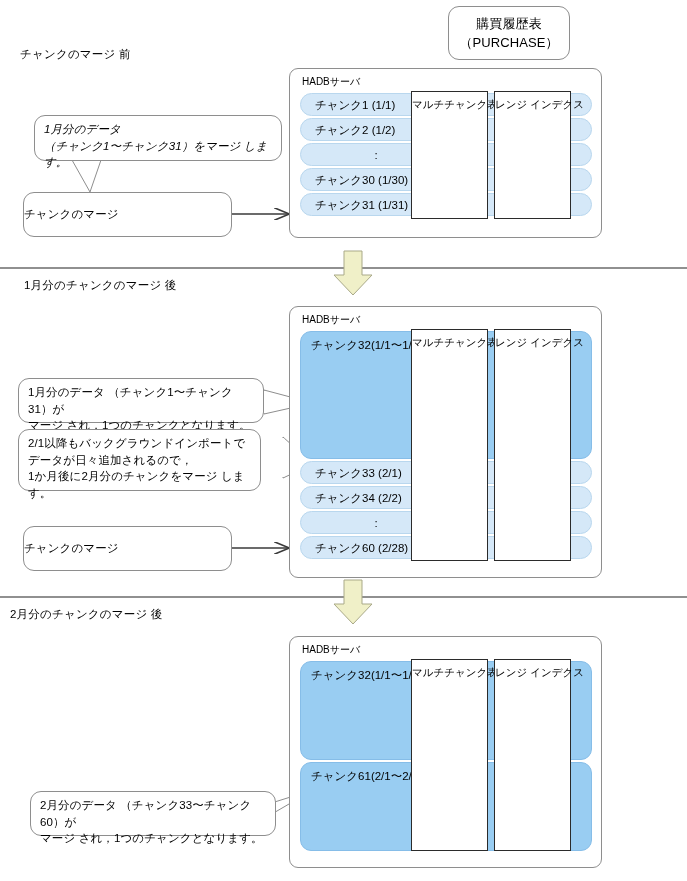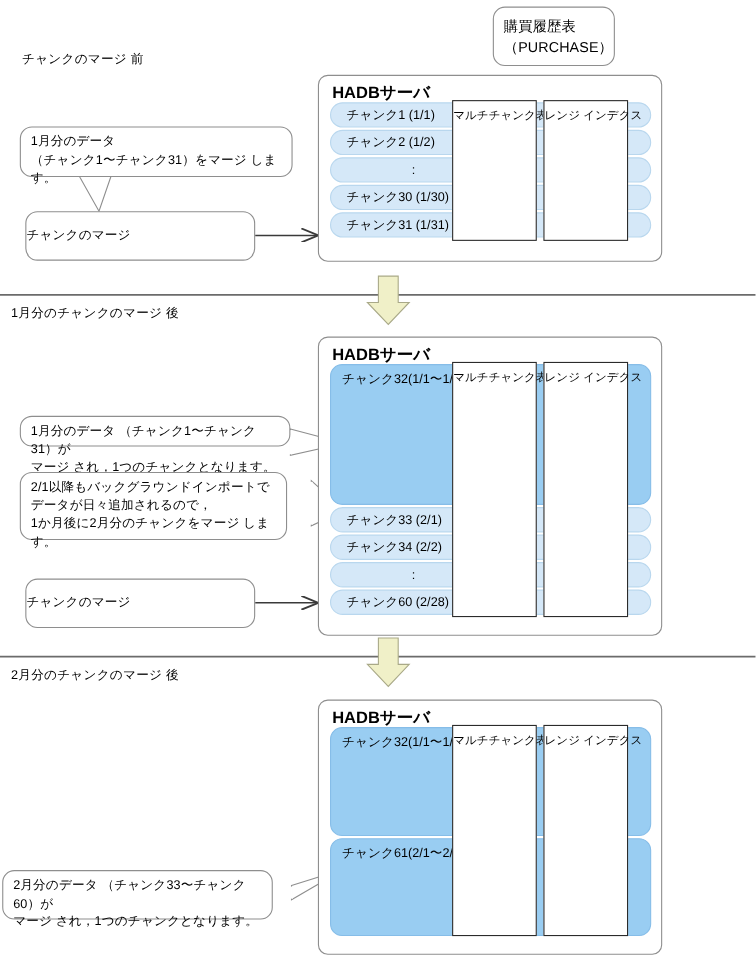--- a/index.html
+++ b/index.html
@@ -25,21 +25,21 @@
     padding:5px 9px;letter-spacing:.1px;
   }
   .balloon.center{display:flex;align-items:center;justify-content:flex-start;padding:0;}
 
   
   .server{
     position:absolute;box-sizing:border-box;
     border:1px solid #8e8e8e;border-radius:9px;background:#fff;
   }
   .server-label{
-    position:absolute;left:12px;top:6px;font-size:15px;white-space:nowrap;font-weight:bold;
+    position:absolute;left:12px;top:6px;font-size:10px;white-space:nowrap;
   }
 
   
   .pill{
     position:absolute;box-sizing:border-box;
     background:#d5e8f8;border:1px solid #b9d7ee;border-radius:13px;
     font-size:11.5px;line-height:14px;
     display:flex;align-items:center;justify-content:center;
     white-space:pre;
   }
@@ -172,28 +172,28 @@
     </g>
     <g>
       <path d="M508,742 v44 a22,11 0 0 0 44,0 v-44 Z" fill="url(#cylBody)" stroke="#2b2b2b" stroke-width="1.1"></path>
       <ellipse cx="530" cy="742" rx="22" ry="11" fill="url(#cylTop)" stroke="#2b2b2b" stroke-width="1.1"></ellipse>
       <rect x="514" y="758" width="32" height="25" fill="none" stroke="#2b2b2b" stroke-width="1"></rect>
       <line x1="514" y1="766" x2="546" y2="766" stroke="#2b2b2b" stroke-width="1"></line>
       <line x1="514" y1="775" x2="546" y2="775" stroke="#2b2b2b" stroke-width="1"></line>
     </g>
   </svg>
 
-  <div class="balloon" style="left:448px;top:6px;width:111px;height:54px;padding-top:7px;">
+  <div class="balloon" style="left:448px;top:6px;width:122px;height:54px;text-align:center;padding-top:7px;">
     <div style="font-size:13px;line-height:19px;">購買履歴表</div>
     <div style="font-size:13px;line-height:19px;">（PURCHASE）</div>
   </div>
 
   <div class="sec-title" style="left:20px;top:47px;">チャンクのマージ 前</div>
 
-  <div class="balloon" style="left:18px;top:115px;width:248px;height:46px;">
+  <div class="balloon" style="left:34px;top:115px;width:248px;height:46px;font-style:italic;">
     <div>1月分のデータ</div>
     <div>（チャンク1〜チャンク31）をマージ します。</div>
   </div>
 
   <div class="balloon center" style="left:23px;top:192px;width:209px;height:45px;">
     <span>チャンクのマージ</span>
   </div>
 
   <div class="server" style="left:289px;top:68px;width:313px;height:170px;">
     <div class="server-label">HADBサーバ</div>
@@ -205,23 +205,23 @@
   <div class="pill" style="left:300px;top:168px;width:292px;height:23px;justify-content:flex-start;padding-left:14px;">チャンク30 (1/30)</div>
   <div class="pill" style="left:300px;top:193px;width:292px;height:23px;justify-content:flex-start;padding-left:14px;">チャンク31 (1/31)</div>
 
   <div class="panel" style="left:411px;top:91px;width:77px;height:128px;">
     <div class="panel-title" style="font-size:10.5px;">マルチチャンク表</div>
   </div>
   <div class="panel" style="left:494px;top:91px;width:77px;height:128px;">
     <div class="panel-title" style="font-size:10.5px;">レンジ インデクス</div>
   </div>
 
-  <div class="sec-title" style="left:10px;top:278px;text-align:right;">1月分のチャンクのマージ 後</div>
-
-  <div class="balloon" style="left:18px;top:378px;width:246px;height:28px;">
+  <div class="sec-title" style="left:24px;top:278px;text-align:right;">1月分のチャンクのマージ 後</div>
+
+  <div class="balloon" style="left:18px;top:378px;width:246px;height:45px;">
     <div>1月分のデータ （チャンク1〜チャンク31）が</div>
     <div>マージ され，1つのチャンクとなります。</div>
   </div>
 
   <div class="balloon" style="left:18px;top:429px;width:243px;height:62px;">
     <div>2/1以降もバックグラウンドインポートで</div>
     <div>データが日々追加されるので，</div>
     <div>1か月後に2月分のチャンクをマージ します。</div>
   </div>
 
@@ -244,21 +244,21 @@
 
   <div class="panel" style="left:411px;top:329px;width:77px;height:232px;">
     <div class="panel-title" style="font-size:10.5px;">マルチチャンク表</div>
   </div>
   <div class="panel" style="left:494px;top:329px;width:77px;height:232px;">
     <div class="panel-title" style="font-size:10.5px;">レンジ インデクス</div>
   </div>
 
   <div class="sec-title" style="left:10px;top:607px;">2月分のチャンクのマージ 後</div>
 
-  <div class="balloon" style="left:2px;top:791px;width:246px;height:45px;">
+  <div class="balloon" style="left:30px;top:791px;width:246px;height:45px;">
     <div>2月分のデータ （チャンク33〜チャンク60）が</div>
     <div>マージ され，1つのチャンクとなります。</div>
   </div>
 
   <div class="server" style="left:289px;top:636px;width:313px;height:232px;">
     <div class="server-label">HADBサーバ</div>
   </div>
   <div class="pill dark block" style="left:300px;top:661px;width:292px;height:99px;">
     <span class="two">チャンク32</span>
     <span class="two">(1/1〜1/31)</span>

